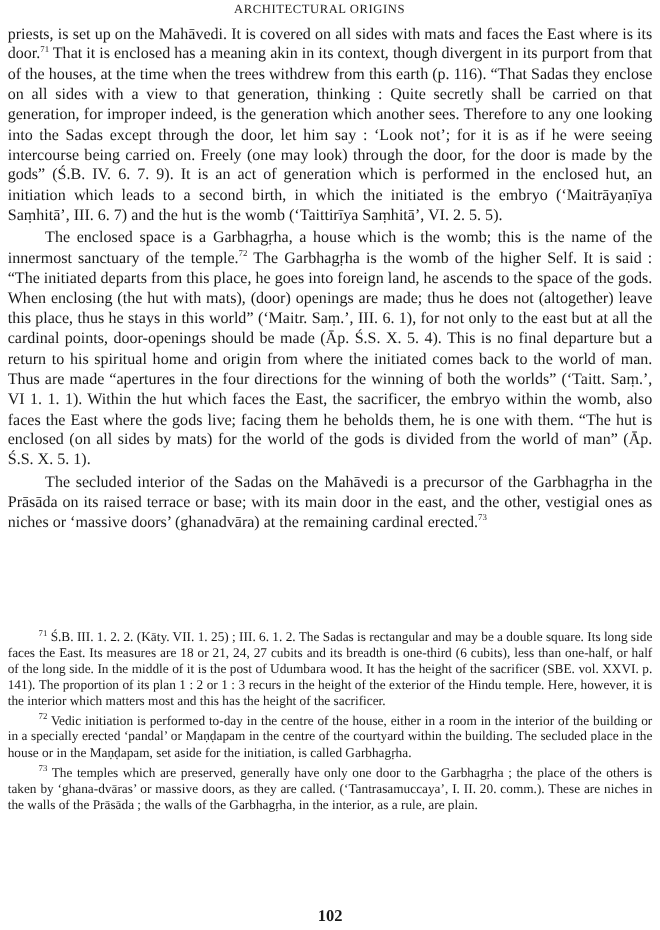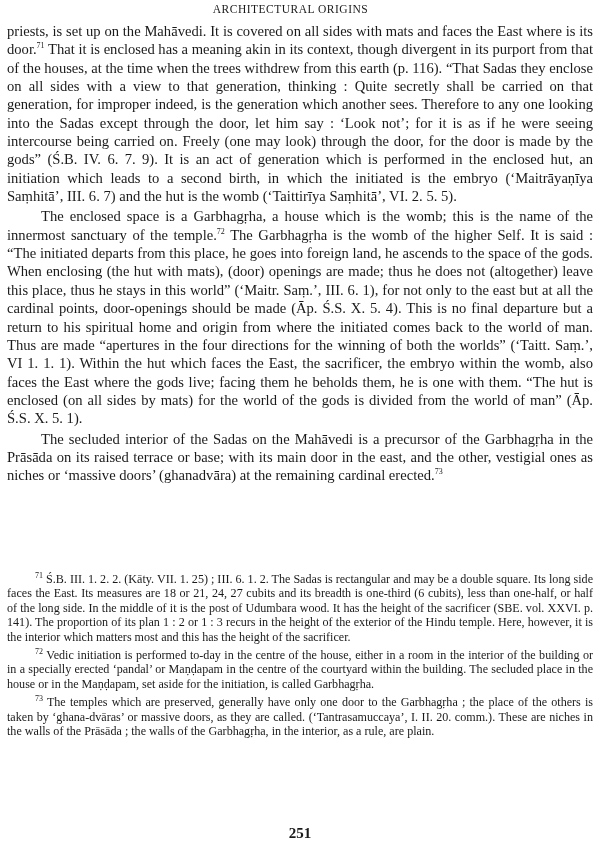--- a/index.html
+++ b/index.html
@@ -39,13 +39,13 @@
   <p class="indent"><span>The enclosed space is a Garbhagṛha, a house which is the womb; this is the name of the innermost sanctuary of the temple.</span><sup>72</sup><span> The Garbhagṛha is the womb of the higher Self. It is said : “The initiated departs from this place, he goes into foreign land, he ascends to the space of the gods. When enclosing (the hut with mats), (door) openings are made; thus he does not (altogether) leave this place, thus he stays in this world” (‘Maitr. Saṃ.’, III. 6. 1), for not only to the east but at all the cardinal points, door-openings should be made (Āp. Ś.S. X. 5. 4). This is no final departure but a return to his spiritual home and origin from where the initiated comes back to the world of man. Thus are made “apertures in the four directions for the winning of both the worlds” (‘Taitt. Saṃ.’, VI 1. 1. 1). Within the hut which faces the East, the sacrificer, the embryo within the womb, also faces the East where the gods live; facing them he beholds them, he is one with them. “The hut is enclosed (on all sides by mats) for the world of the gods is divided from the world of man” (Āp. Ś.S. X. 5. 1).</span></p>
   <p class="indent"><span>The secluded interior of the Sadas on the Mahāvedi is a precursor of the Garbhagṛha in the Prāsāda on its raised terrace or base; with its main door in the east, and the other, vestigial ones as niches or ‘massive doors’ (ghanadvāra) at the remaining cardinal erected.</span><sup>73</sup></p>
 </div>
 
 <div class="footnotes">
   <p><sup>71</sup><span> Ś.B. III. 1. 2. 2. (Kāty. VII. 1. 25) ; III. 6. 1. 2. The Sadas is rectangular and may be a double square. Its long side faces the East. Its measures are 18 or 21, 24, 27 cubits and its breadth is one-third (6 cubits), less than one-half, or half of the long side. In the middle of it is the post of Udumbara wood. It has the height of the sacrificer (SBE. vol. XXVI. p. 141). The proportion of its plan 1 : 2 or 1 : 3 recurs in the height of the exterior of the Hindu temple. Here, however, it is the interior which matters most and this has the height of the sacrificer.</span></p>
   <p><sup>72</sup><span> Vedic initiation is performed to-day in the centre of the house, either in a room in the interior of the building or in a specially erected ‘pandal’ or Maṇḍapam in the centre of the courtyard within the building. The secluded place in the house or in the Maṇḍapam, set aside for the initiation, is called Garbhagṛha.</span></p>
   <p><sup>73</sup><span> The temples which are preserved, generally have only one door to the Garbhagṛha ; the place of the others is taken by ‘ghana-dvāras’ or massive doors, as they are called. (‘Tantrasamuccaya’, I. II. 20. comm.). These are niches in the walls of the Prāsāda ; the walls of the Garbhagṛha, in the interior, as a rule, are plain.</span></p>
 </div>
 
-<div class="page-number">251</div>
+<div class="page-number">102</div>
 
 </body></html>

